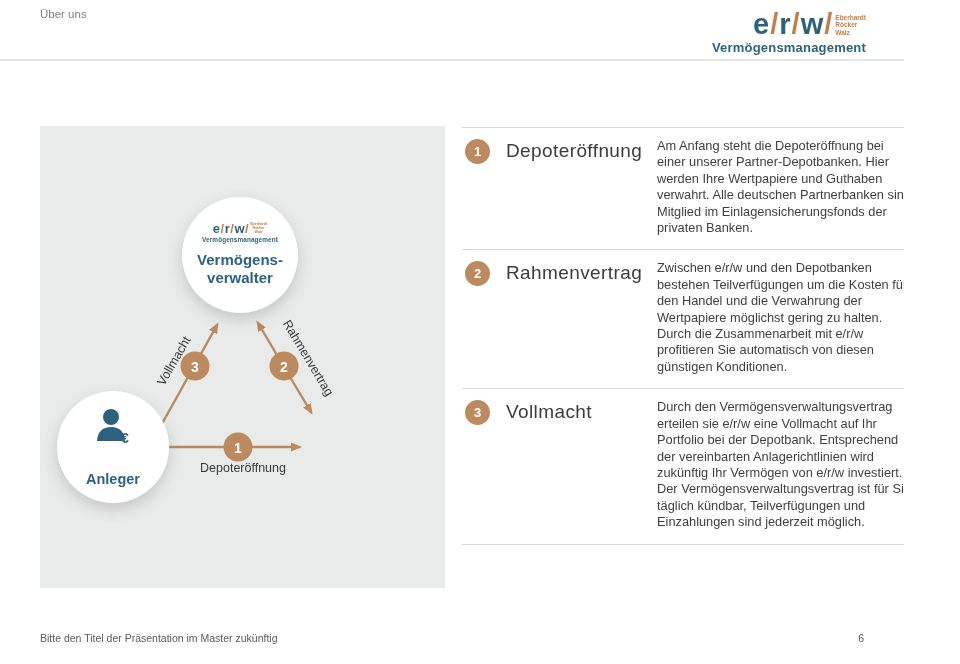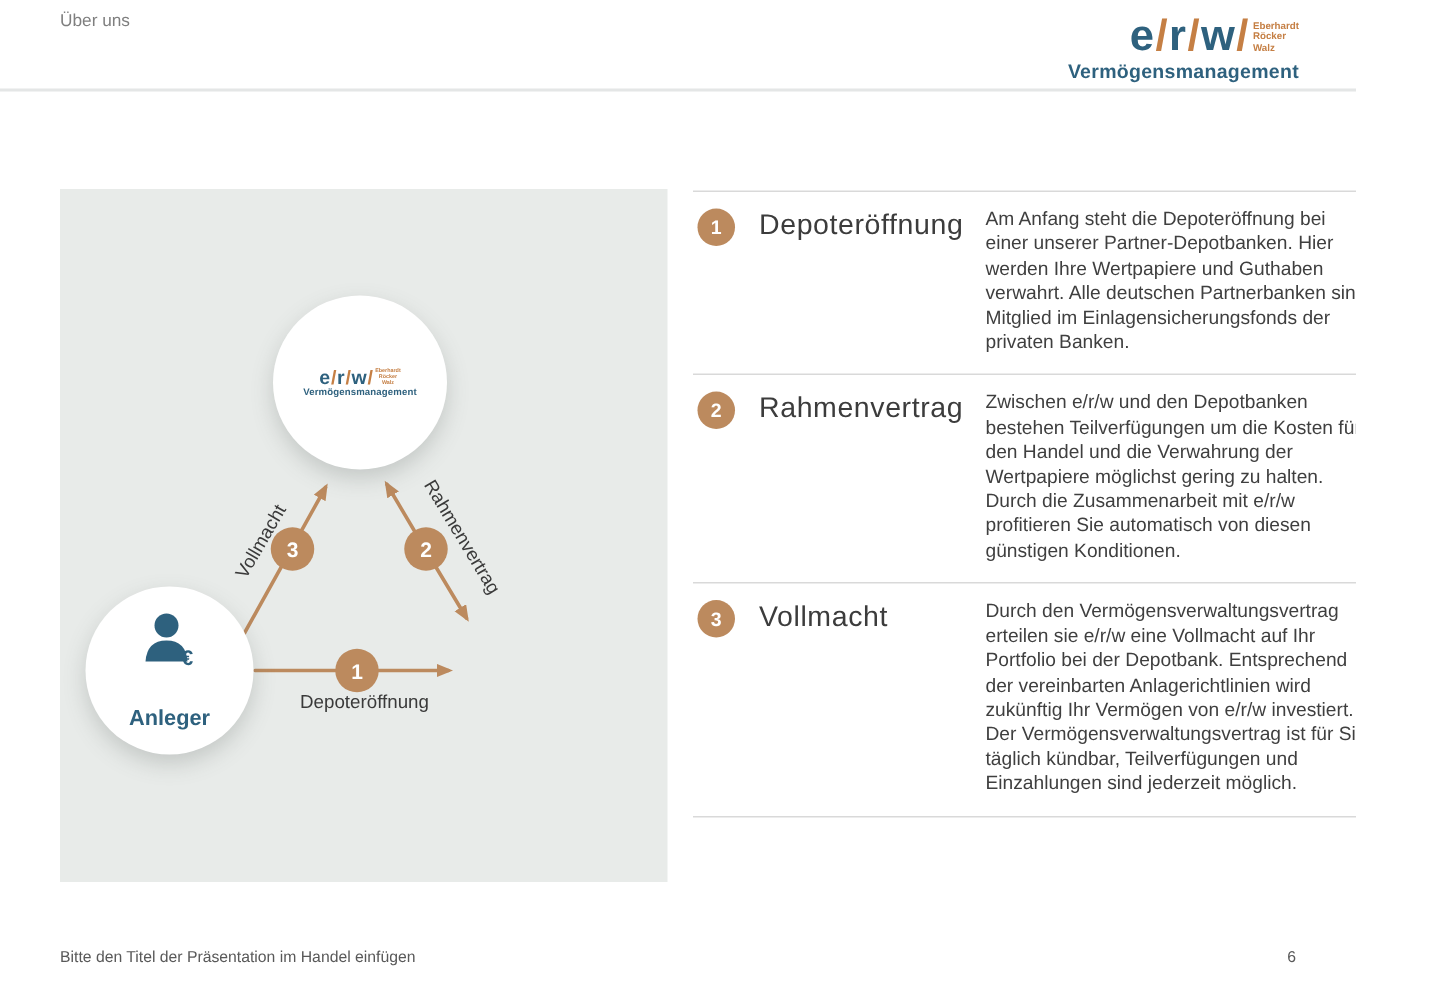--- a/index.html
+++ b/index.html
@@ -111,20 +111,24 @@
           <span class="logo-letter">w</span>
           <span class="logo-slash">/</span>
           <span class="logo-names">
             <span>Eberhardt</span>
             <span>Röcker</span>
             <span>Walz</span>
           </span>
         </div>
         <div class="logo-sub">Vermögensmanagement</div>
       </div>
+      <div class="node-label two-line">
+        <div>Vermögens-</div>
+        <div>verwalter</div>
+      </div>
     </div>
 
     <div class="node node-left">
       <svg class="node-icon" width="44" height="40" viewBox="0 0 44 40">
         <circle class="icon-fill" cx="20" cy="11" r="8"></circle>
         <path class="icon-fill" d="M6,35 Q7,21 20,21 Q33,21 34,35 Z"></path>
         <text x="30" y="37" font-size="14" font-weight="bold" fill="#2E617E" font-family="Liberation Sans, sans-serif">€</text>
       </svg>
       <div class="node-label">Anleger</div>
     </div>
@@ -156,16 +160,16 @@
     </div>
     <div class="section">
       <div class="sec-head">
         <div class="sec-badge">3</div>
         <div class="sec-title">Vollmacht</div>
       </div>
       <div class="sec-body">Durch den Vermögensverwaltungsvertrag erteilen sie e/r/w eine Vollmacht auf Ihr Portfolio bei der Depotbank. Entsprechend der vereinbarten Anlagerichtlinien wird zukünftig Ihr Vermögen von e/r/w investiert. Der Vermögensverwaltungsvertrag ist für Sie täglich kündbar, Teilverfügungen und Einzahlungen sind jederzeit möglich.</div>
     </div>
   </div>
 
-  <div class="footer-note">Bitte den Titel der Präsentation im Handel einfügen</div>
+  <div class="footer-note">Bitte den Titel der Präsentation im Master zukünftig</div>
   <div class="page-num">6</div>
 
 </div>
 
 </body></html>

